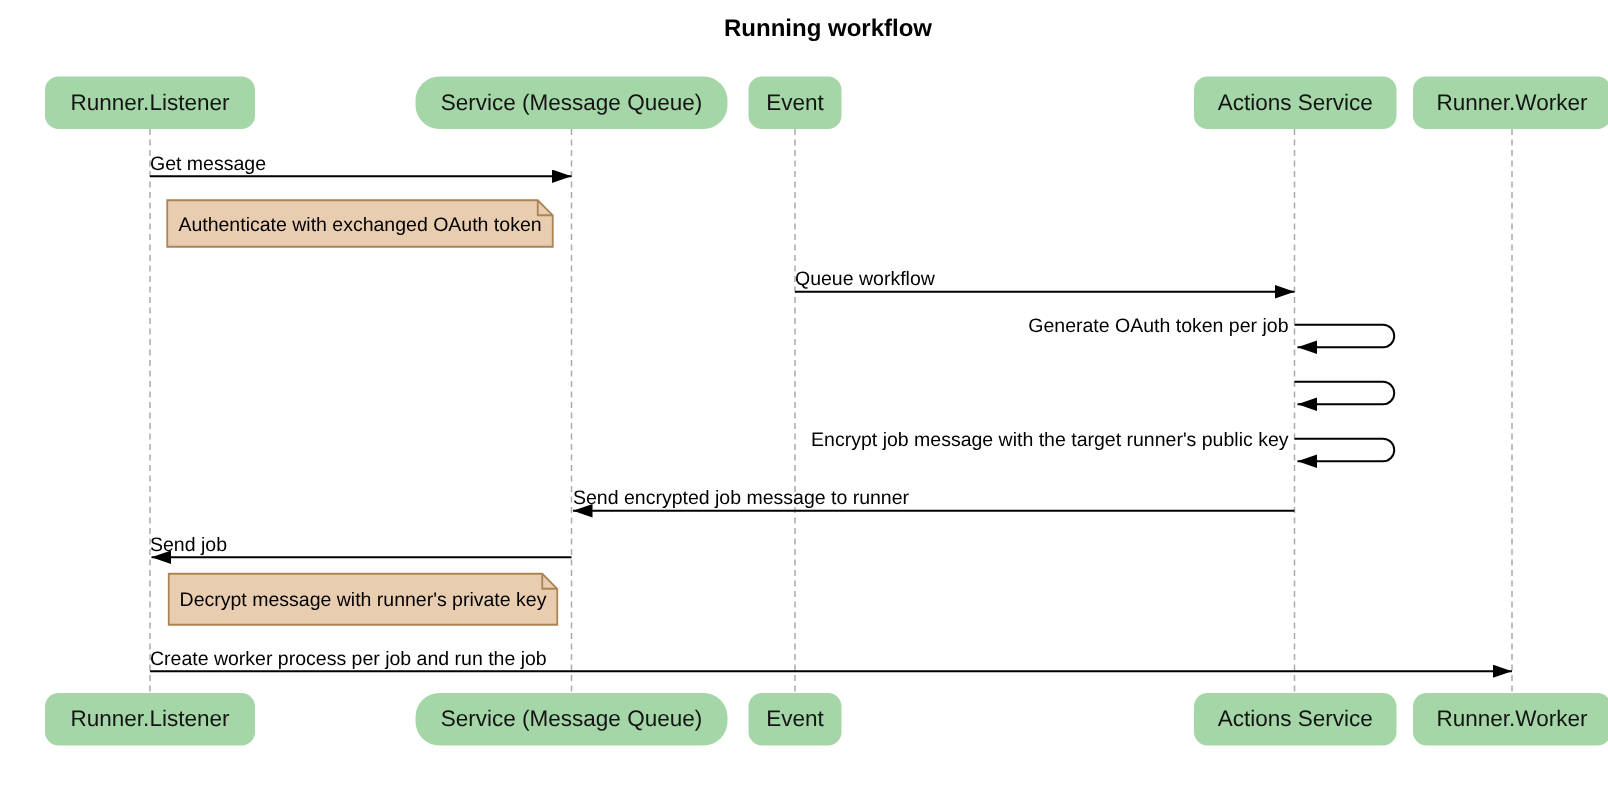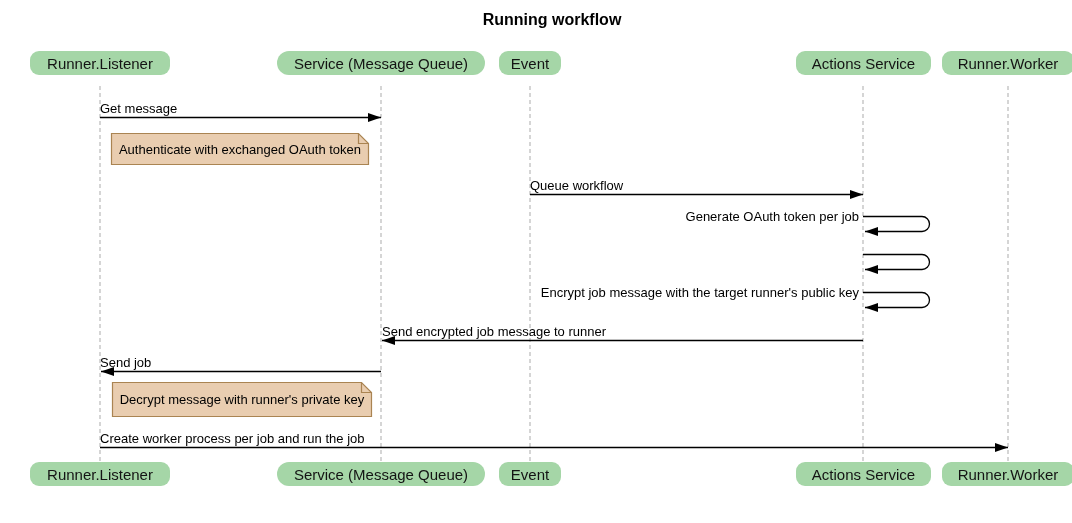--- a/index.html
+++ b/index.html
@@ -6,21 +6,21 @@
   .canvas {
     position:relative; width:1072px; height:523px; background:#ffffff;
     font-family:"Liberation Sans","DejaVu Sans",sans-serif; overflow:hidden;margin-left:16px;
   }
   .layer { position:absolute; left:0; top:0; }
   .title {
     position:absolute; left:0; top:11px; width:1072px; text-align:center;
     font-size:16px; font-weight:bold; color:#000;
   }
   .pbox {
-    position:absolute; height:24px; background:#A5D6A7; border-radius:9px;
+    position:absolute; height:35px; background:#A5D6A7; border-radius:9px;
     display:flex; align-items:center; justify-content:center;
     font-size:15px; color:#141414; box-sizing:border-box;
   }
   .row-top  .pbox { top:51px; }
   .row-bot  .pbox { top:462px; }
   .p1 { left:14px;  width:140px; }
   .p2 { left:261px; width:208px;border-radius:16px; }
   .p3 { left:483px; width:62px;  }
   .p4 { left:780px; width:135px; }
   .p5 { left:926px; width:132px; }

